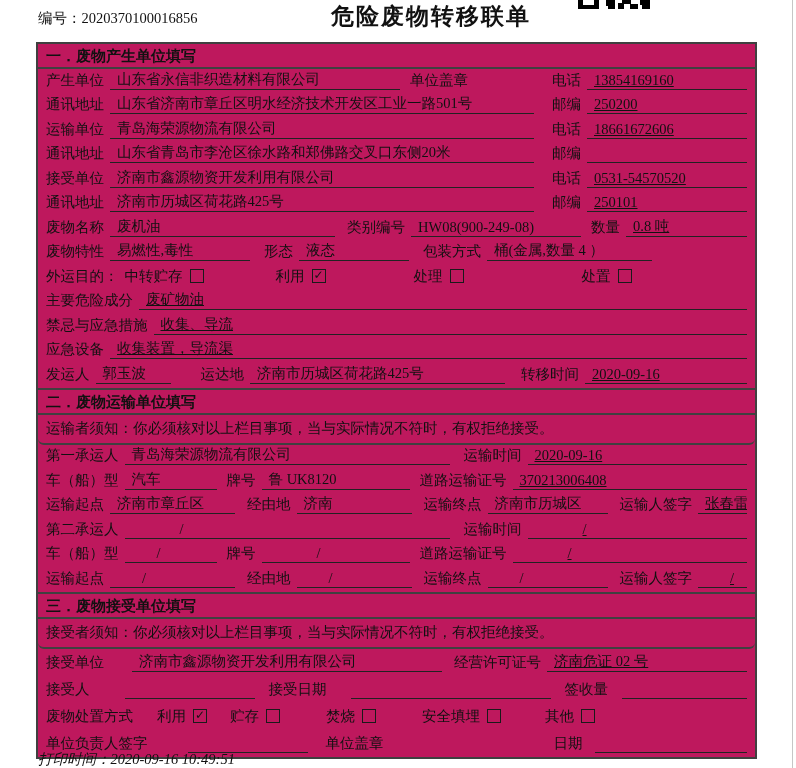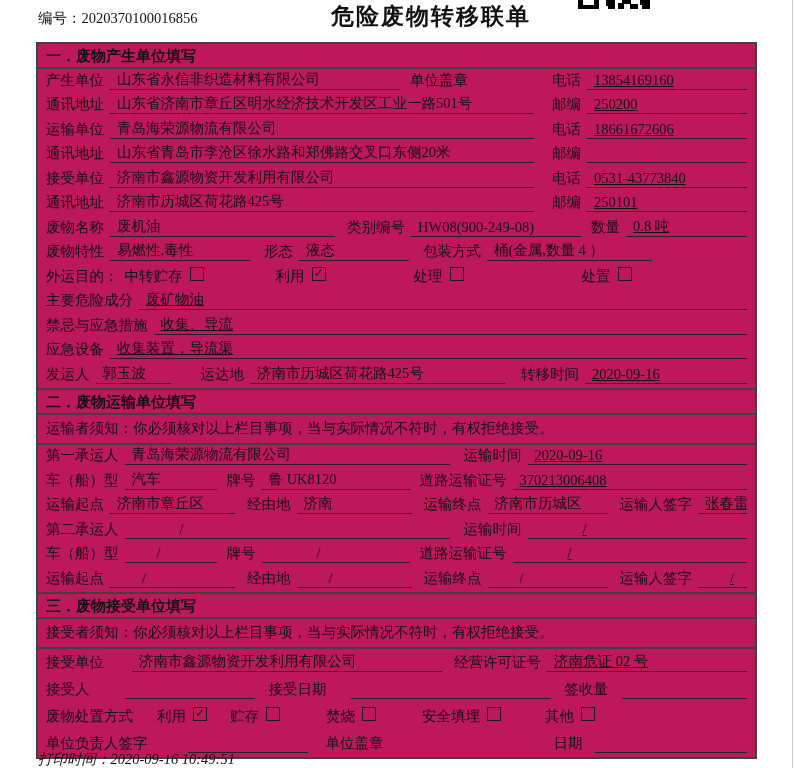--- a/index.html
+++ b/index.html
@@ -8,29 +8,29 @@
     font-family:"Liberation Serif","DejaVu Serif",serif;
     color:#111;font-size:14.5px;overflow:hidden;
   }
   .page-edge{position:absolute;top:0;bottom:0;right:3px;width:1px;background:#c6c6c6;}
   .serial{position:absolute;left:38px;top:9px;white-space:nowrap;}
   .doc-title{position:absolute;left:331px;top:1px;font-size:23px;font-weight:bold;letter-spacing:2px;white-space:nowrap;}
   .qr{position:absolute;left:578px;top:0;}
   .form{position:absolute;left:36px;top:42px;width:721px;border:2px solid #404040;box-sizing:border-box;background:#be185d;}
   .sec-h{font-weight:bold;font-size:15px;padding:3px 8px 2px 8px;border-bottom:2px solid #404040;line-height:18px;}
   .sec-h.mid{border-top:2px solid #404040;}
-  .notice{padding:4px 8px 5px 8px;border-bottom:2px solid #404040;white-space:nowrap;}
+  .notice{padding:4px 8px 5px 8px;border-bottom:2px solid #404040;white-space:nowrap;border-radius:6px;}
   .frow{display:flex;align-items:flex-end;padding:0 8px 4px 8px;height:24.5px;box-sizing:border-box;white-space:nowrap;}
   .frow.tall{height:27px;}
   .lbl{white-space:nowrap;flex:none;}
   .uv{border-bottom:1px solid #222;padding:0 4px 0 7px;box-sizing:border-box;flex:none;overflow:hidden;margin-left:6px;}
   .uv.fill{flex:1;text-decoration:underline;}
   .left505{width:506px;display:flex;align-items:flex-end;flex:none;}
   .cb{display:inline-block;width:12px;height:12px;border:1px solid #1a1a1a;margin-left:7px;font-size:12px;line-height:11px;text-align:center;vertical-align:-1px;font-family:"DejaVu Sans",sans-serif;flex:none;}
-  .opt{display:flex;}
+  .opt{display:flex;align-items:center;}
   .footer{position:absolute;left:38px;top:750px;white-space:nowrap;font-style:italic;}
   .ml10{margin-left:10px;}.ml12{margin-left:12px;}.ml14{margin-left:14px;}
   .w75{width:75px;}.w92{width:92px;}.w110{width:110px;}.w115{width:115px;}.w120{width:120px;}
   .w125{width:125px;}.w130{width:130px;}.w140{width:140px;}.w148{width:148px;}.w165{width:165px;}
   .w170{width:170px;}.w200{width:200px;}.w225{width:225px;font-family:Liberation Mono, monospace;}.w255{width:255px;}.w290{width:290px;}
   .w310{width:310px;}.w325{width:325px;}.w424{width:424px;}
   .sl{padding-left:55px;}
   .sl-s{padding-left:32px;}
 </style>
 </head>
@@ -98,21 +98,21 @@
     <span class="lbl">邮编</span>
     <span class="uv fill"></span>
   </div>
 
   <div class="frow">
     <div class="left505">
       <span class="lbl">接受单位</span>
       <span class="uv w424">济南市鑫源物资开发利用有限公司</span>
     </div>
     <span class="lbl">电话</span>
-    <span class="uv fill">0531-43773840</span>
+    <span class="uv fill">0531-54570520</span>
   </div>
 
   <div class="frow">
     <div class="left505">
       <span class="lbl">通讯地址</span>
       <span class="uv w424">济南市历城区荷花路425号</span>
     </div>
     <span class="lbl">邮编</span>
     <span class="uv fill">250101</span>
   </div>

